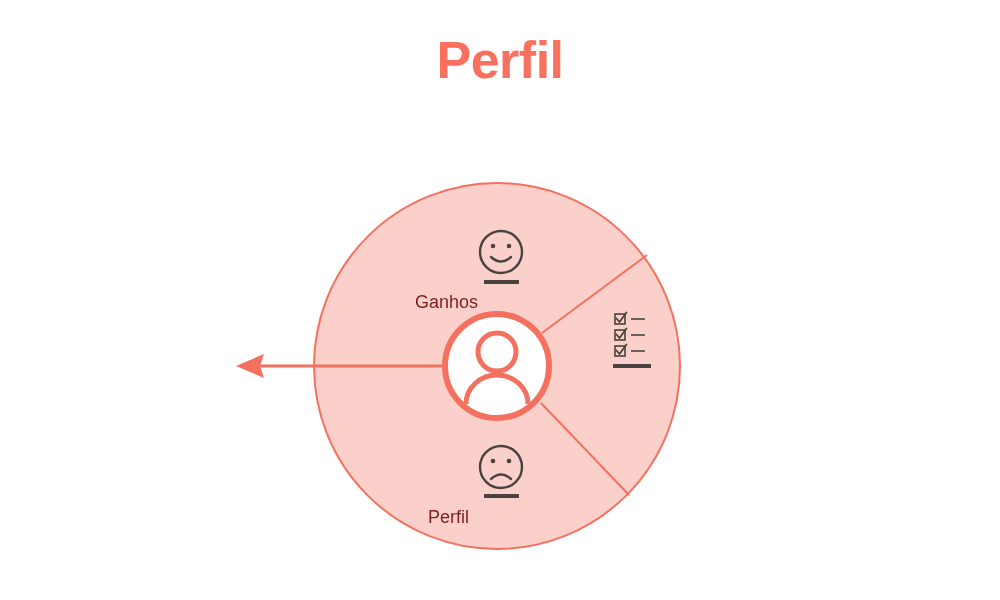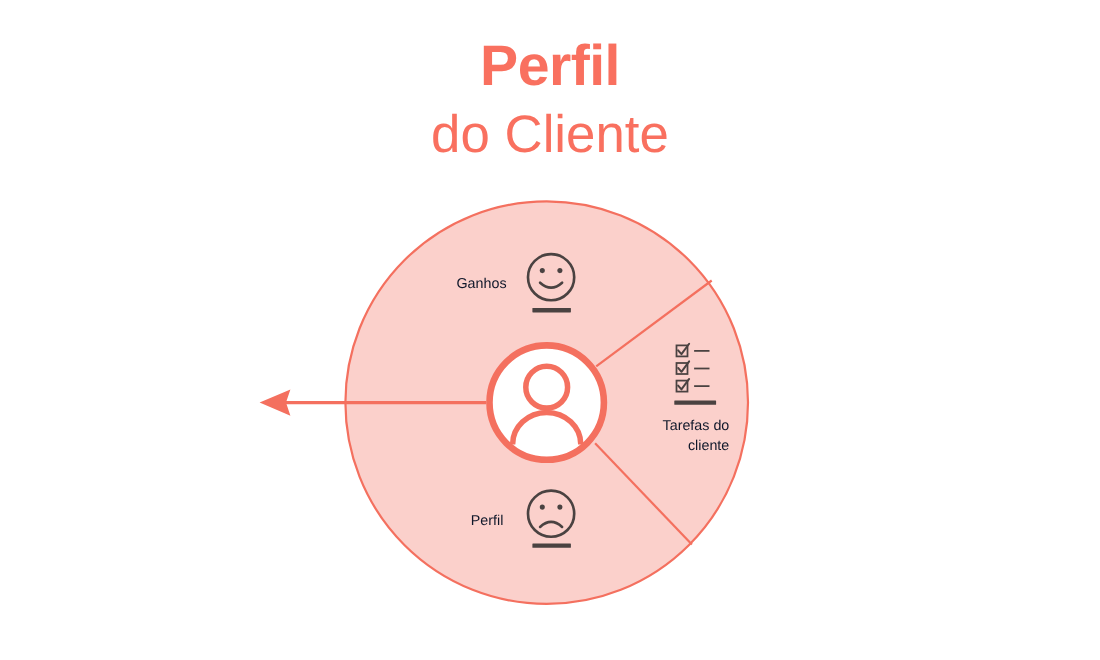--- a/index.html
+++ b/index.html
@@ -49,24 +49,25 @@
   .diagram {
     position: absolute;
     left: 0;
     top: 0;
     width: 1000px;
     height: 600px;
   }
   .label-text {
     position: absolute;
     font-family: "Liberation Sans", sans-serif;
-    font-size: 13px;
+    font-size: 18px;
     font-weight: 400;
-    color: #0f172a;
+    color: #7f1d1d;
     white-space: nowrap;
+    margin-top: 42px;
   }
   .label-ganhos {
     left: 415px;
     top: 250px;
   }
   .label-dores {
     left: 428px;
     top: 465px;
   }
   .label-tarefas {
@@ -78,21 +79,20 @@
     line-height: 1.42;
   }
 </style>
 </head>
 <body>
 
 <div id="infographic">
 
   <div class="title-block">
     <span class="title-main">Perfil</span>
-    <span class="title-sub">do Cliente</span>
   </div>
 
   <svg class="diagram" viewBox="0 0 1000 600">
 
     <circle cx="497" cy="366" r="183" fill="#fbd0cb" stroke="#f4705f" stroke-width="2"></circle>
 
     <line x1="542" y1="333" x2="647" y2="255" stroke="#f4705f" stroke-width="2"></line>
 
     <line x1="541" y1="403" x2="629" y2="495" stroke="#f4705f" stroke-width="2"></line>
 
@@ -134,18 +134,14 @@
       <rect x="615" y="346" width="10" height="10" fill="none" stroke="#4a4241" stroke-width="1.6"></rect>
       <path d="M 616.5 350.5 L 619.5 354 L 626.5 344.5" fill="none" stroke="#4a4241" stroke-width="1.8" stroke-linecap="round" stroke-linejoin="round"></path>
       <line x1="631" y1="351" x2="645" y2="351" stroke="#4a4241" stroke-width="1.6"></line>
     </g>
     <rect x="613" y="364" width="38" height="4" rx="0.5" fill="#4a4241"></rect>
 
   </svg>
 
   <div class="label-text label-ganhos">Ganhos</div>
   <div class="label-text label-dores">Perfil</div>
-  <div class="label-text label-tarefas">
-    <span>Tarefas do</span><br>
-    <span>cliente</span>
-  </div>
 
 </div>
 
 </body></html>

